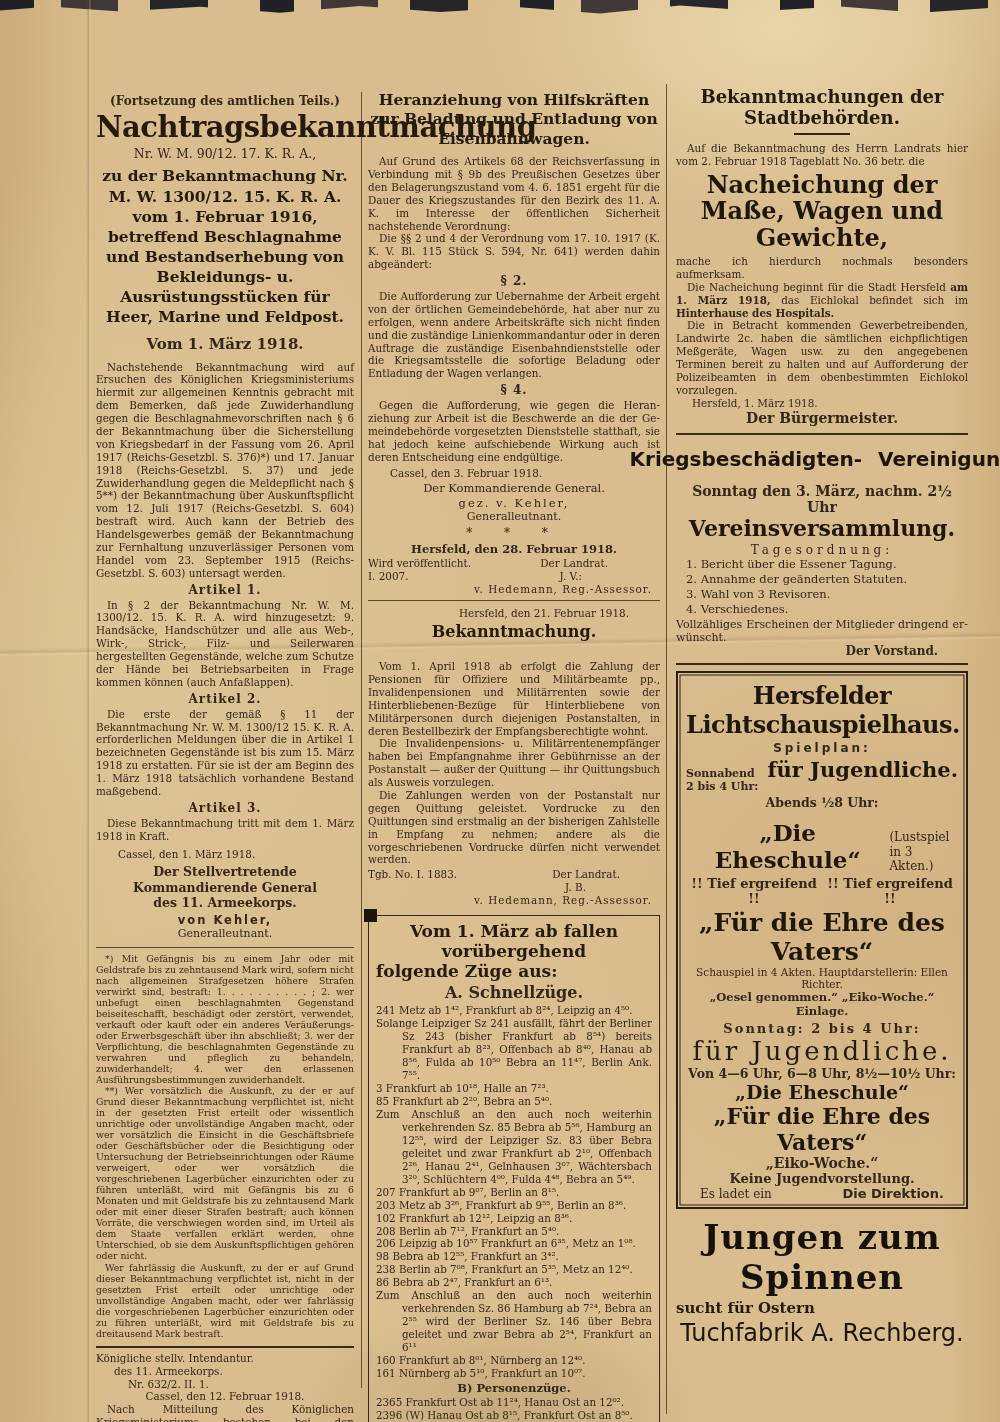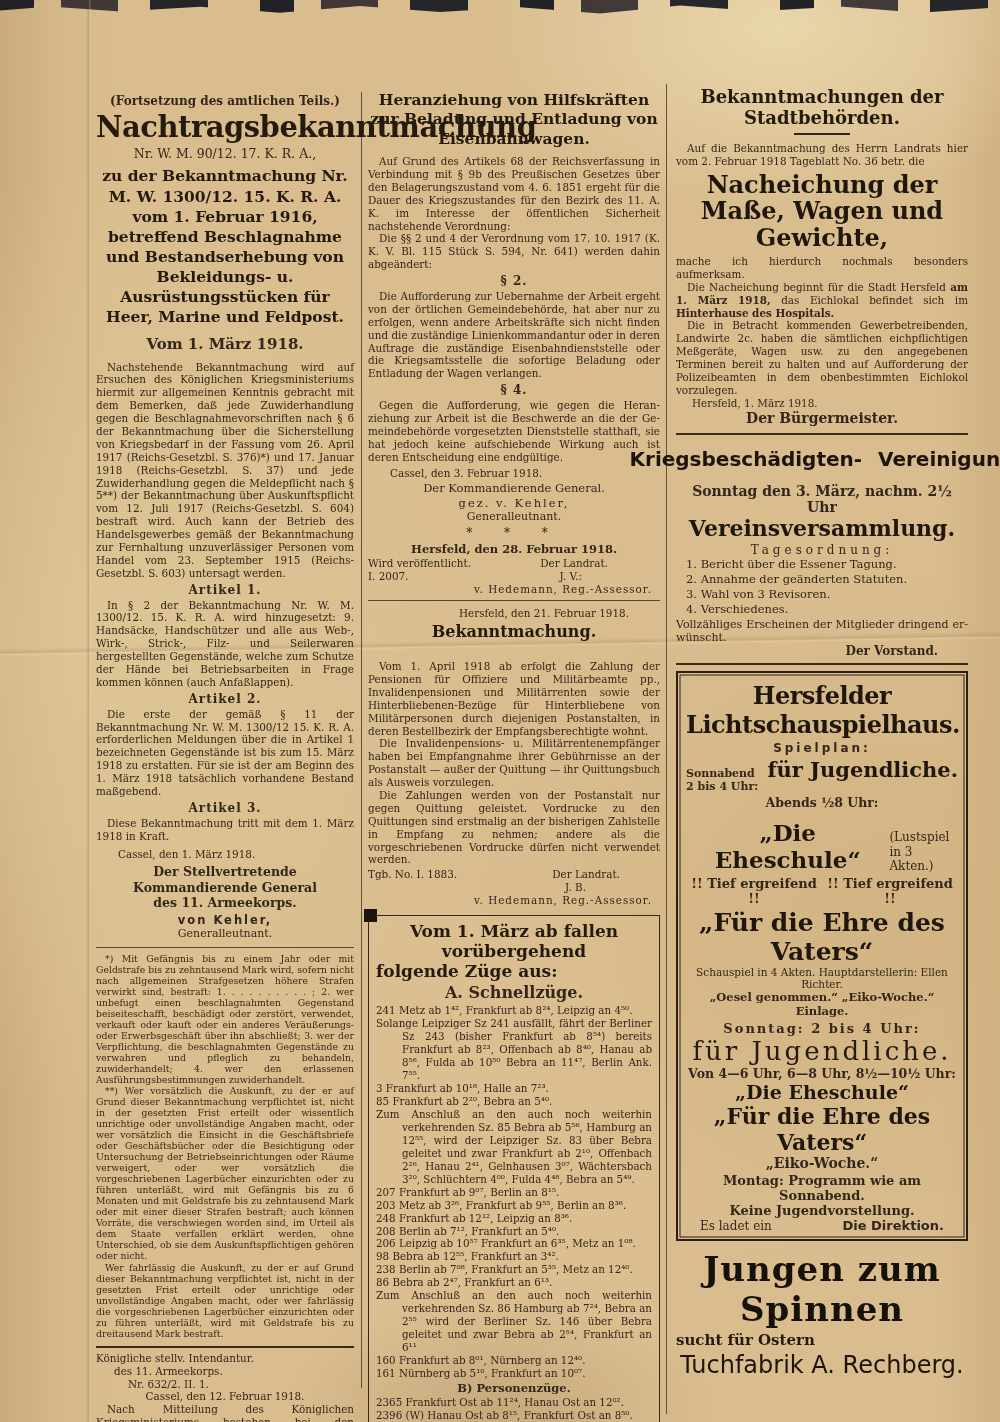--- a/index.html
+++ b/index.html
@@ -147,21 +147,21 @@
       <div class="bold" style="font-size:17px;text-align:center;color:#241a0e;">Vom 1. März ab fallen vorübergehend</div>
       <div class="bold" style="font-size:17px;color:#241a0e;">folgende Züge aus:</div>
       <div class="center bold" style="font-size:16px;margin:2px 0;">A. Schnellzüge.</div>
       <div class="train-line">241 Metz ab 1⁴², Frankfurt ab 8²⁴, Leipzig an 4⁵⁰.</div>
       <div class="train-line">Solange Leipziger Sz 241 ausfällt, fährt der Berliner Sz 243 (bisher Frankfurt ab 8⁵⁴) bereits Frankfurt ab 8²³, Offenbach ab 8⁴⁰, Hanau ab 8⁵⁶, Fulda ab 10⁵⁰ Bebra an 11⁴⁷, Berlin Ank. 7⁵⁵.</div>
       <div class="train-line">3 Frankfurt ab 10¹⁸, Halle an 7²³.</div>
       <div class="train-line">85 Frankfurt ab 2²⁰, Bebra an 5⁴⁰.</div>
       <div class="train-line">Zum Anschluß an den auch noch weiterhin verkehrenden Sz. 85 Bebra ab 5⁵⁶, Hamburg an 12⁵⁵, wird der Leipziger Sz. 83 über Bebra geleitet und zwar Frankfurt ab 2¹⁰, Offenbach 2²⁶, Hanau 2⁴¹, Gelnhausen 3⁰⁷, Wächtersbach 3²⁰, Schlüchtern 4⁰⁰, Fulda 4⁴⁸, Bebra an 5⁴⁹.</div>
       <div class="train-line">207 Frankfurt ab 9⁰⁷, Berlin an 8¹⁵.</div>
       <div class="train-line">203 Metz ab 3²⁶, Frankfurt ab 9⁵⁵, Berlin an 8³⁶.</div>
-      <div class="train-line">248 Frankfurt ab 12¹², Leipzig an 8³⁶.</div>
+      <div class="train-line">102 Frankfurt ab 12¹², Leipzig an 8³⁶.</div>
       <div class="train-line">208 Berlin ab 7¹², Frankfurt an 5⁴⁰.</div>
       <div class="train-line">206 Leipzig ab 10⁵⁷ Frankfurt an 6³⁵, Metz an 1⁰⁸.</div>
       <div class="train-line">98 Bebra ab 12⁵⁵, Frankfurt an 3⁴².</div>
       <div class="train-line">238 Berlin ab 7⁰⁸, Frankfurt an 5³⁵, Metz an 12⁴⁰.</div>
       <div class="train-line">86 Bebra ab 2⁴⁷, Frankfurt an 6¹³.</div>
       <div class="train-line">Zum Anschluß an den auch noch weiterhin verkehrenden Sz. 86 Hamburg ab 7²⁴, Bebra an 2⁵⁵ wird der Berliner Sz. 146 über Bebra geleitet und zwar Bebra ab 2⁵⁴, Frankfurt an 6¹¹</div>
       <div class="train-line">160 Frankfurt ab 8⁰¹, Nürnberg an 12⁴⁰.</div>
       <div class="train-line">161 Nürnberg ab 5¹⁰, Frankfurt an 10⁰⁷.</div>
       <div class="center bold" style="font-size:11.5px;margin:1px 0;">B) Personenzüge.</div>
       <div class="train-line">2365 Frankfurt Ost ab 11²⁴, Hanau Ost an 12⁰².</div>
@@ -231,21 +231,20 @@
       </div>
       <div class="bold" style="font-size:25px;margin-top:2px;color:#1f160c;">„Für die Ehre des Vaters“</div>
       <div style="font-size:10.5px;">Schauspiel in 4 Akten. Hauptdarstellerin: Ellen Richter.</div>
       <div class="bold" style="font-size:11.5px;">„Oesel genommen.“   „Eiko-Woche.“   Einlage.</div>
       <div class="bold" style="font-size:13px;letter-spacing:2px;margin-top:3px;">Sonntag: 2 bis 4 Uhr:</div>
       <div style="font-size:26px;letter-spacing:3px;color:#241a0e;">für Jugendliche.</div>
       <div class="bold" style="font-size:12.5px;">Von 4—6 Uhr, 6—8 Uhr, 8½—10½ Uhr:</div>
       <div class="bold" style="font-size:19px;color:#1f160c;">„Die Eheschule“</div>
       <div class="bold" style="font-size:22px;color:#1f160c;">„Für die Ehre des Vaters“</div>
       <div class="bold" style="font-size:14px;">„Eiko-Woche.“</div>
-      <div class="bold" style="font-size:13px;margin-top:2px;">Montag: Programm wie am Sonnabend.</div>
       <div class="bold" style="font-size:13px;">Keine Jugendvorstellung.</div>
       <div class="row-sb">
         <span style="font-size:12px;padding-left:14px;">Es ladet ein</span>
         <span class="bold sans" style="font-size:13px;padding-right:14px;">Die Direktion.</span>
       </div>
     </div>
 
     <div style="margin-top:8px;">
       <div class="bold" style="font-size:34px;text-align:center;letter-spacing:1px;color:#17110b;">Jungen zum Spinnen</div>
       <div class="bold" style="font-size:15px;margin-top:2px;color:#241a0e;">sucht für Ostern</div>

